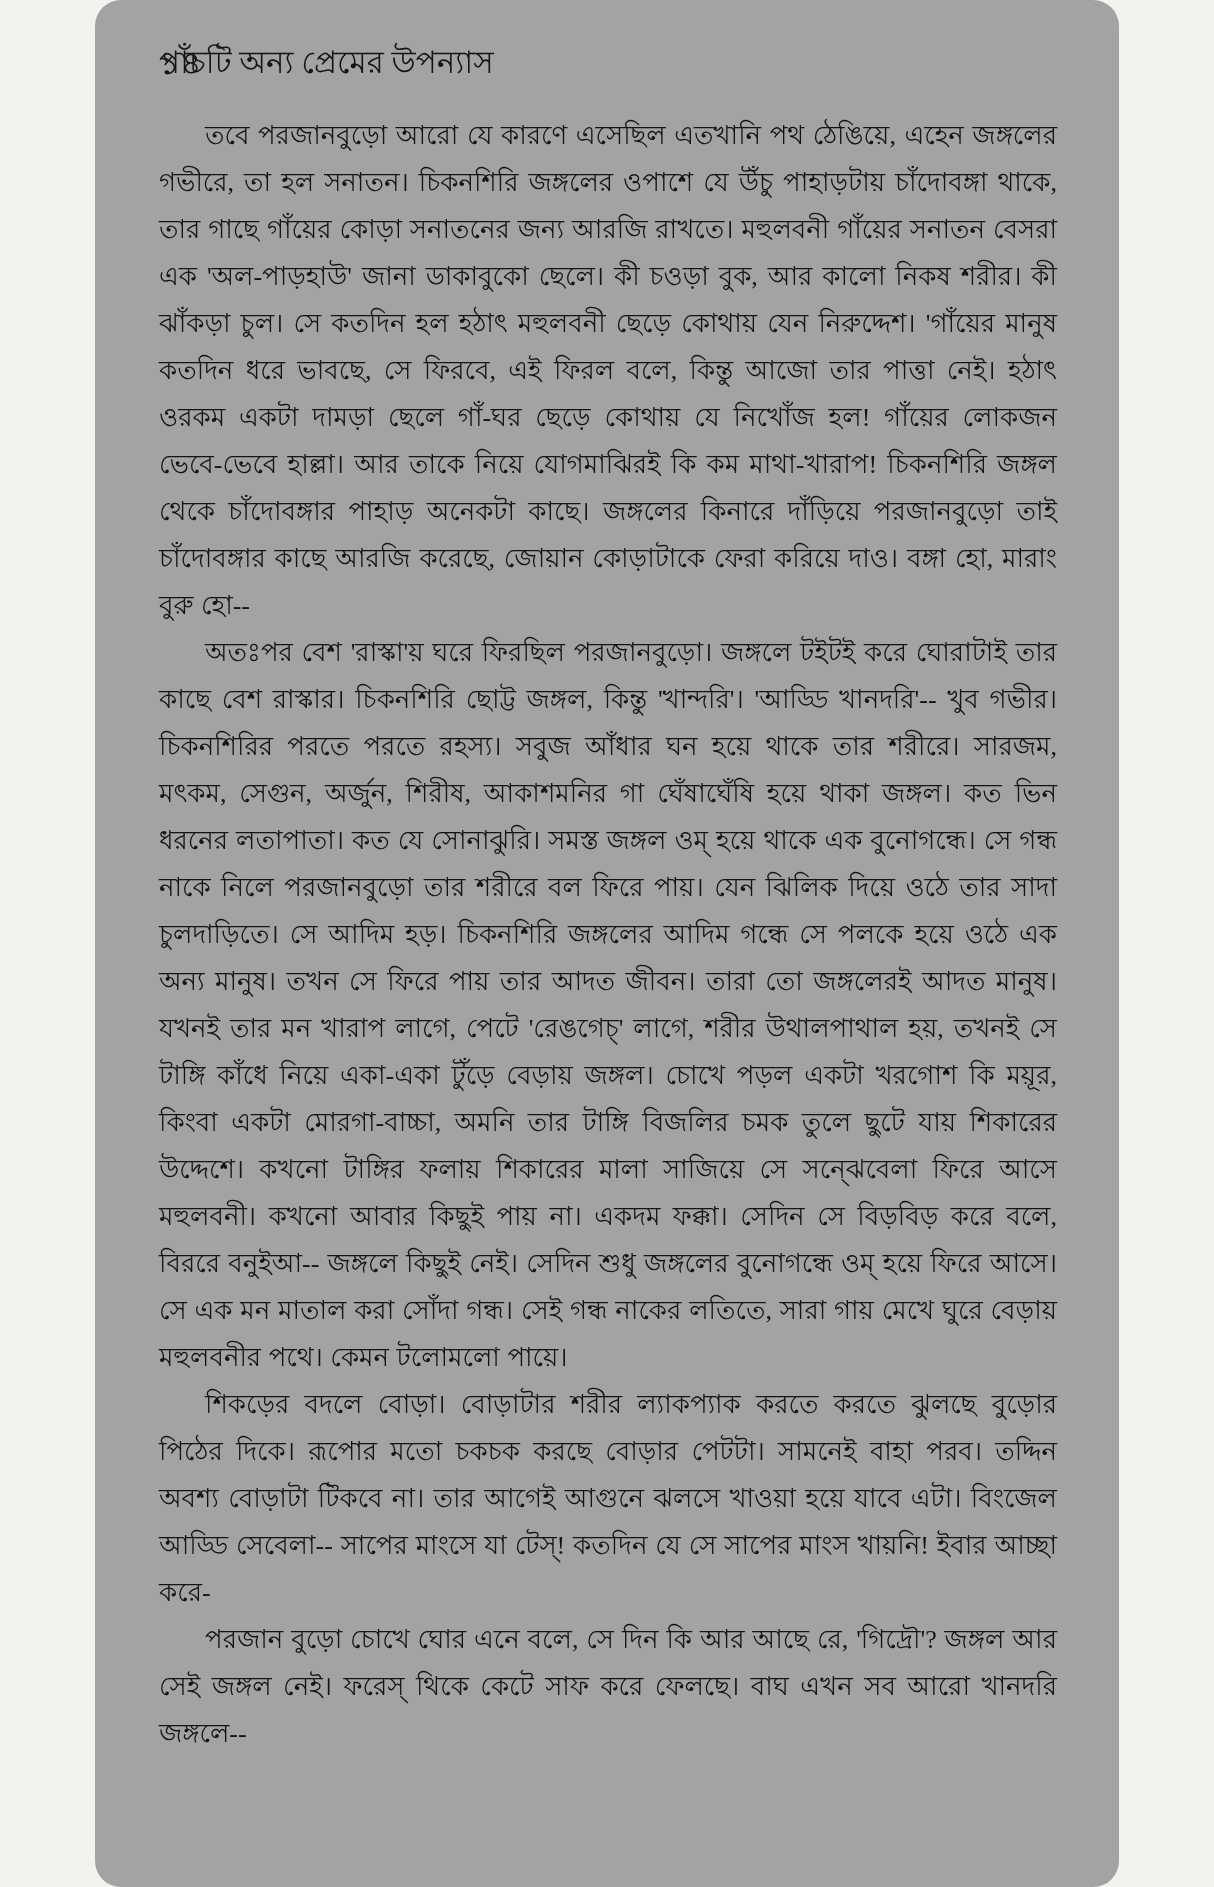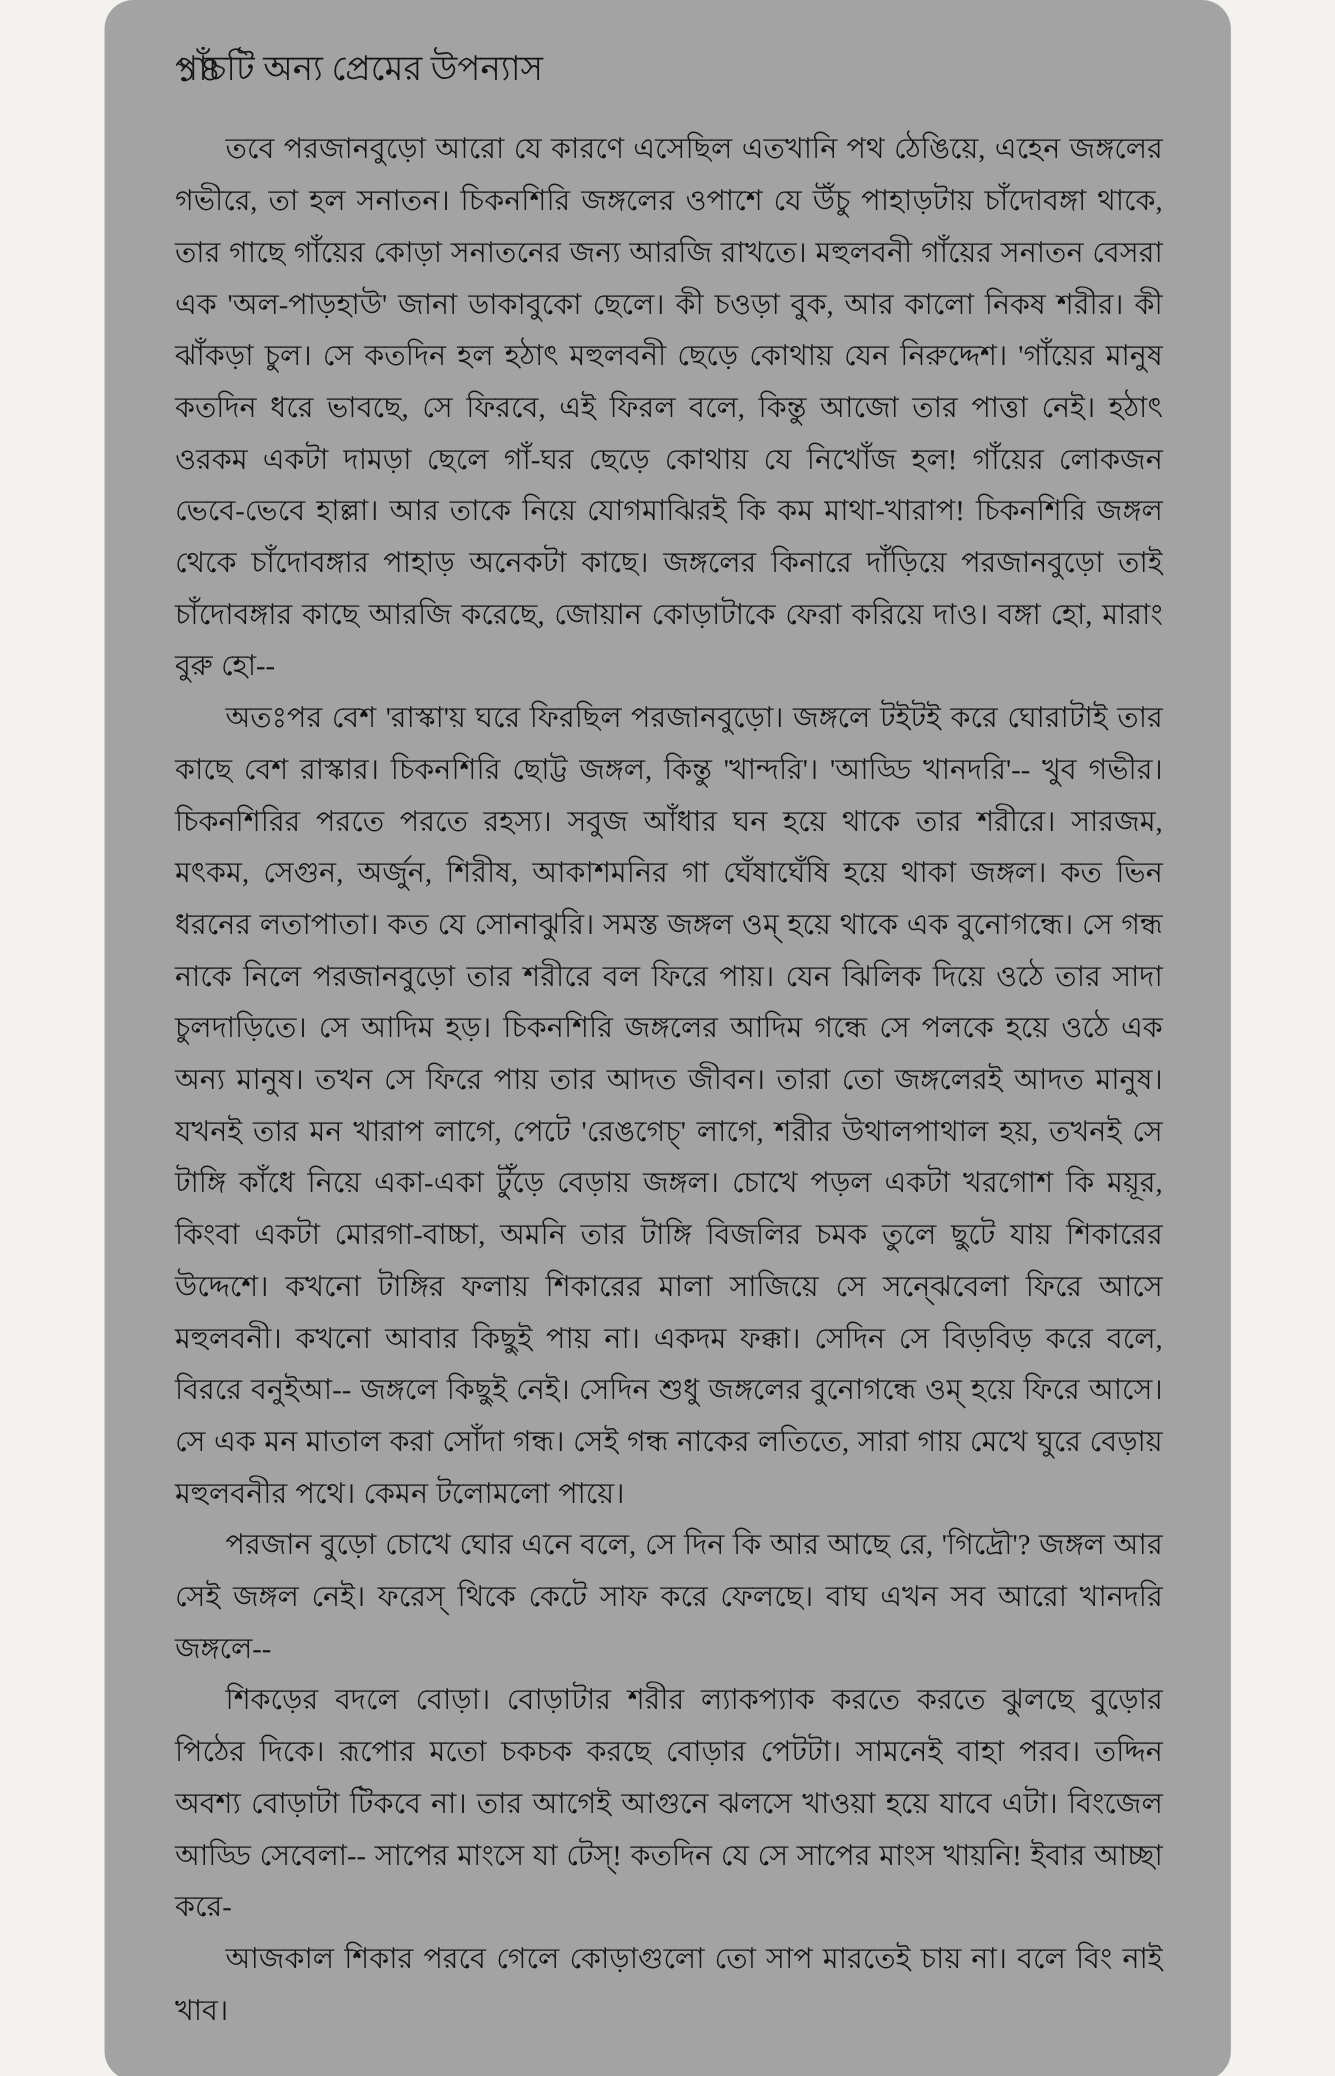--- a/index.html
+++ b/index.html
@@ -49,17 +49,16 @@
 <body>
 
 <div class="page">
   <div class="page-header">
     <span class="page-number">১৪</span>
     <div class="header-title">পাঁচটি অন্য প্রেমের উপন্যাস</div>
   </div>
   <div class="body-text">
       <p>তবে পরজানবুড়ো আরো যে কারণে এসেছিল এতখানি পথ ঠেঙিয়ে, এহেন জঙ্গলের গভীরে, তা হল সনাতন। চিকনশিরি জঙ্গলের ওপাশে যে উঁচু পাহাড়টায় চাঁদোবঙ্গা থাকে, তার গাছে গাঁয়ের কোড়া সনাতনের জন্য আরজি রাখতে। মহুলবনী গাঁয়ের সনাতন বেসরা এক 'অল-পাড়হাউ' জানা ডাকাবুকো ছেলে। কী চওড়া বুক, আর কালো নিকষ শরীর। কী ঝাঁকড়া চুল। সে কতদিন হল হঠাৎ মহুলবনী ছেড়ে কোথায় যেন নিরুদ্দেশ। 'গাঁয়ের মানুষ কতদিন ধরে ভাবছে, সে ফিরবে, এই ফিরল বলে, কিন্তু আজো তার পাত্তা নেই। হঠাৎ ওরকম একটা দামড়া ছেলে গাঁ-ঘর ছেড়ে কোথায় যে নিখোঁজ হল! গাঁয়ের লোকজন ভেবে-ভেবে হাল্লা। আর তাকে নিয়ে যোগমাঝিরই কি কম মাথা-খারাপ! চিকনশিরি জঙ্গল থেকে চাঁদোবঙ্গার পাহাড় অনেকটা কাছে। জঙ্গলের কিনারে দাঁড়িয়ে পরজানবুড়ো তাই চাঁদোবঙ্গার কাছে আরজি করেছে, জোয়ান কোড়াটাকে ফেরা করিয়ে দাও। বঙ্গা হো, মারাং বুরু হো--</p>
       <p>অতঃপর বেশ 'রাস্কা'য় ঘরে ফিরছিল পরজানবুড়ো। জঙ্গলে টইটই করে ঘোরাটাই তার কাছে বেশ রাস্কার। চিকনশিরি ছোট্ট জঙ্গল, কিন্তু 'খান্দরি'। 'আড্ডি খানদরি'-- খুব গভীর। চিকনশিরির পরতে পরতে রহস্য। সবুজ আঁধার ঘন হয়ে থাকে তার শরীরে। সারজম, মৎকম, সেগুন, অর্জুন, শিরীষ, আকাশমনির গা ঘেঁষাঘেঁষি হয়ে থাকা জঙ্গল। কত ভিন ধরনের লতাপাতা। কত যে সোনাঝুরি। সমস্ত জঙ্গল ওম্ হয়ে থাকে এক বুনোগন্ধে। সে গন্ধ নাকে নিলে পরজানবুড়ো তার শরীরে বল ফিরে পায়। যেন ঝিলিক দিয়ে ওঠে তার সাদা চুলদাড়িতে। সে আদিম হড়। চিকনশিরি জঙ্গলের আদিম গন্ধে সে পলকে হয়ে ওঠে এক অন্য মানুষ। তখন সে ফিরে পায় তার আদত জীবন। তারা তো জঙ্গলেরই আদত মানুষ। যখনই তার মন খারাপ লাগে, পেটে 'রেঙগেচ্' লাগে, শরীর উথালপাথাল হয়, তখনই সে টাঙ্গি কাঁধে নিয়ে একা-একা টুঁড়ে বেড়ায় জঙ্গল। চোখে পড়ল একটা খরগোশ কি ময়ূর, কিংবা একটা মোরগা-বাচ্চা, অমনি তার টাঙ্গি বিজলির চমক তুলে ছুটে যায় শিকারের উদ্দেশে। কখনো টাঙ্গির ফলায় শিকারের মালা সাজিয়ে সে সন্ঝেবেলা ফিরে আসে মহুলবনী। কখনো আবার কিছুই পায় না। একদম ফক্কা। সেদিন সে বিড়বিড় করে বলে, বিররে বনুইআ-- জঙ্গলে কিছুই নেই। সেদিন শুধু জঙ্গলের বুনোগন্ধে ওম্ হয়ে ফিরে আসে। সে এক মন মাতাল করা সোঁদা গন্ধ। সেই গন্ধ নাকের লতিতে, সারা গায় মেখে ঘুরে বেড়ায় মহুলবনীর পথে। কেমন টলোমলো পায়ে।</p>
+      <p>শিকড়ের বদলে বোড়া। বোড়াটার শরীর ল্যাকপ্যাক করতে করতে ঝুলছে বুড়োর পিঠের দিকে। রূপোর মতো চকচক করছে বোড়ার পেটটা। সামনেই বাহা পরব। তদ্দিন অবশ্য বোড়াটা টিকবে না। তার আগেই আগুনে ঝলসে খাওয়া হয়ে যাবে এটা। বিংজেল আড্ডি সেবেলা-- সাপের মাংসে যা টেস্! কতদিন যে সে সাপের মাংস খায়নি! ইবার আচ্ছা করে-</p>
       <p>পরজান বুড়ো চোখে ঘোর এনে বলে, সে দিন কি আর আছে রে, 'গিদ্রৌ'? জঙ্গল আর সেই জঙ্গল নেই। ফরেস্ থিকে কেটে সাফ করে ফেলছে। বাঘ এখন সব আরো খানদরি জঙ্গলে--</p>
-      <p>শিকড়ের বদলে বোড়া। বোড়াটার শরীর ল্যাকপ্যাক করতে করতে ঝুলছে বুড়োর পিঠের দিকে। রূপোর মতো চকচক করছে বোড়ার পেটটা। সামনেই বাহা পরব। তদ্দিন অবশ্য বোড়াটা টিকবে না। তার আগেই আগুনে ঝলসে খাওয়া হয়ে যাবে এটা। বিংজেল আড্ডি সেবেলা-- সাপের মাংসে যা টেস্! কতদিন যে সে সাপের মাংস খায়নি! ইবার আচ্ছা করে-</p>
-      <p>আজকাল শিকার পরবে গেলে কোড়াগুলো তো সাপ মারতেই চায় না। বলে বিং নাই খাব।</p>
     </div>
 </div>
 
 </body></html>

